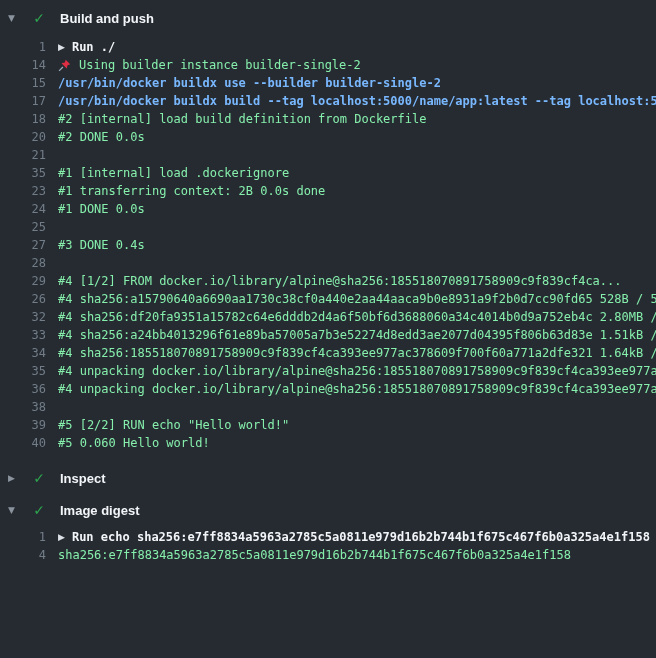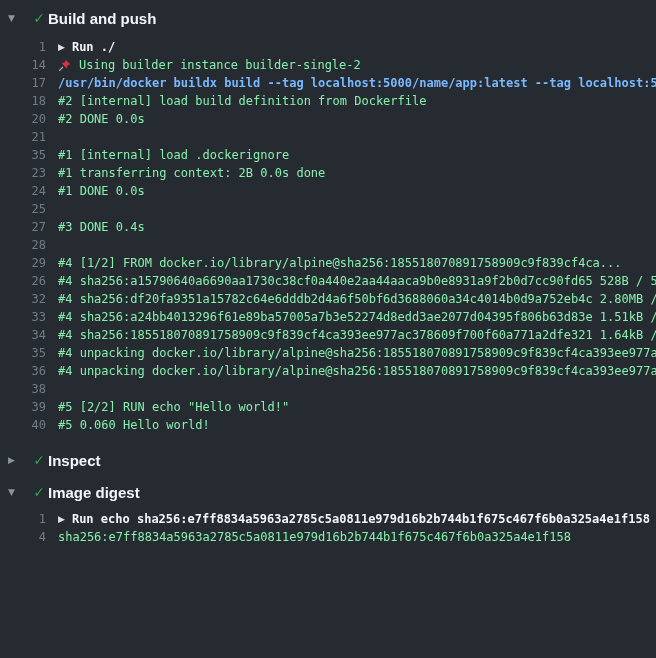--- a/index.html
+++ b/index.html
@@ -18,21 +18,21 @@
   .toggle{
     width:16px;min-width:16px;font-size:9px;color:#8b949e;
     font-family:"DejaVu Sans",sans-serif;text-align:left;
   }
   .check{
     width:18px;min-width:18px;margin-left:6px;text-align:center;
     color:#2da44e;font-weight:bold;font-size:14px;
     font-family:"DejaVu Sans",sans-serif;
   }
   .title{
-    color:#f3f6f9;font-weight:bold;font-size:15px;
+    margin-left:12px;color:#f3f6f9;font-weight:bold;font-size:13px;
     font-family:"Liberation Sans","DejaVu Sans",sans-serif;
   }
   .section-body{padding:2px 0 10px 0;}
   .line{display:flex;height:18px;line-height:18px;font-size:12px;white-space:pre;}
   .num{
     display:block;width:46px;min-width:46px;text-align:right;
     color:#727d87;text-decoration:none;font-size:12px;
   }
   .txt{
     margin-left:12px;color:#86efac;overflow:hidden;flex:1;
@@ -60,20 +60,24 @@
         <div class="line group">
     <a class="num" href="#">1</a>
     <div class="txt"><span class="run-tri">▶</span>Run ./</div>
   </div>
         <div class="line">
     <a class="num" href="#">14</a>
     <div class="txt"><svg class="emoji-icon" viewBox="0 0 14 14" xmlns="http://www.w3.org/2000/svg">
     <path d="M8.3 0.9 13.1 5.7 10.3 6.6 9.4 10.2 3.8 4.6 7.4 3.7Z" fill="#dd2e44"></path>
     <path d="M5.3 8.7 1.2 12.8" stroke="#99aab5" stroke-width="1.4" fill="none"></path>
   </svg>Using builder instance builder-single-2</div>
+  </div>
+        <div class="line command">
+    <a class="num" href="#">15</a>
+    <div class="txt">/usr/bin/docker buildx use --builder builder-single-2</div>
   </div>
         <div class="line command">
     <a class="num" href="#">17</a>
     <div class="txt">/usr/bin/docker buildx build --tag localhost:5000/name/app:latest --tag localhost:50</div>
   </div>
         <div class="line">
     <a class="num" href="#">18</a>
     <div class="txt">#2 [internal] load build definition from Dockerfile</div>
   </div>
         <div class="line">

